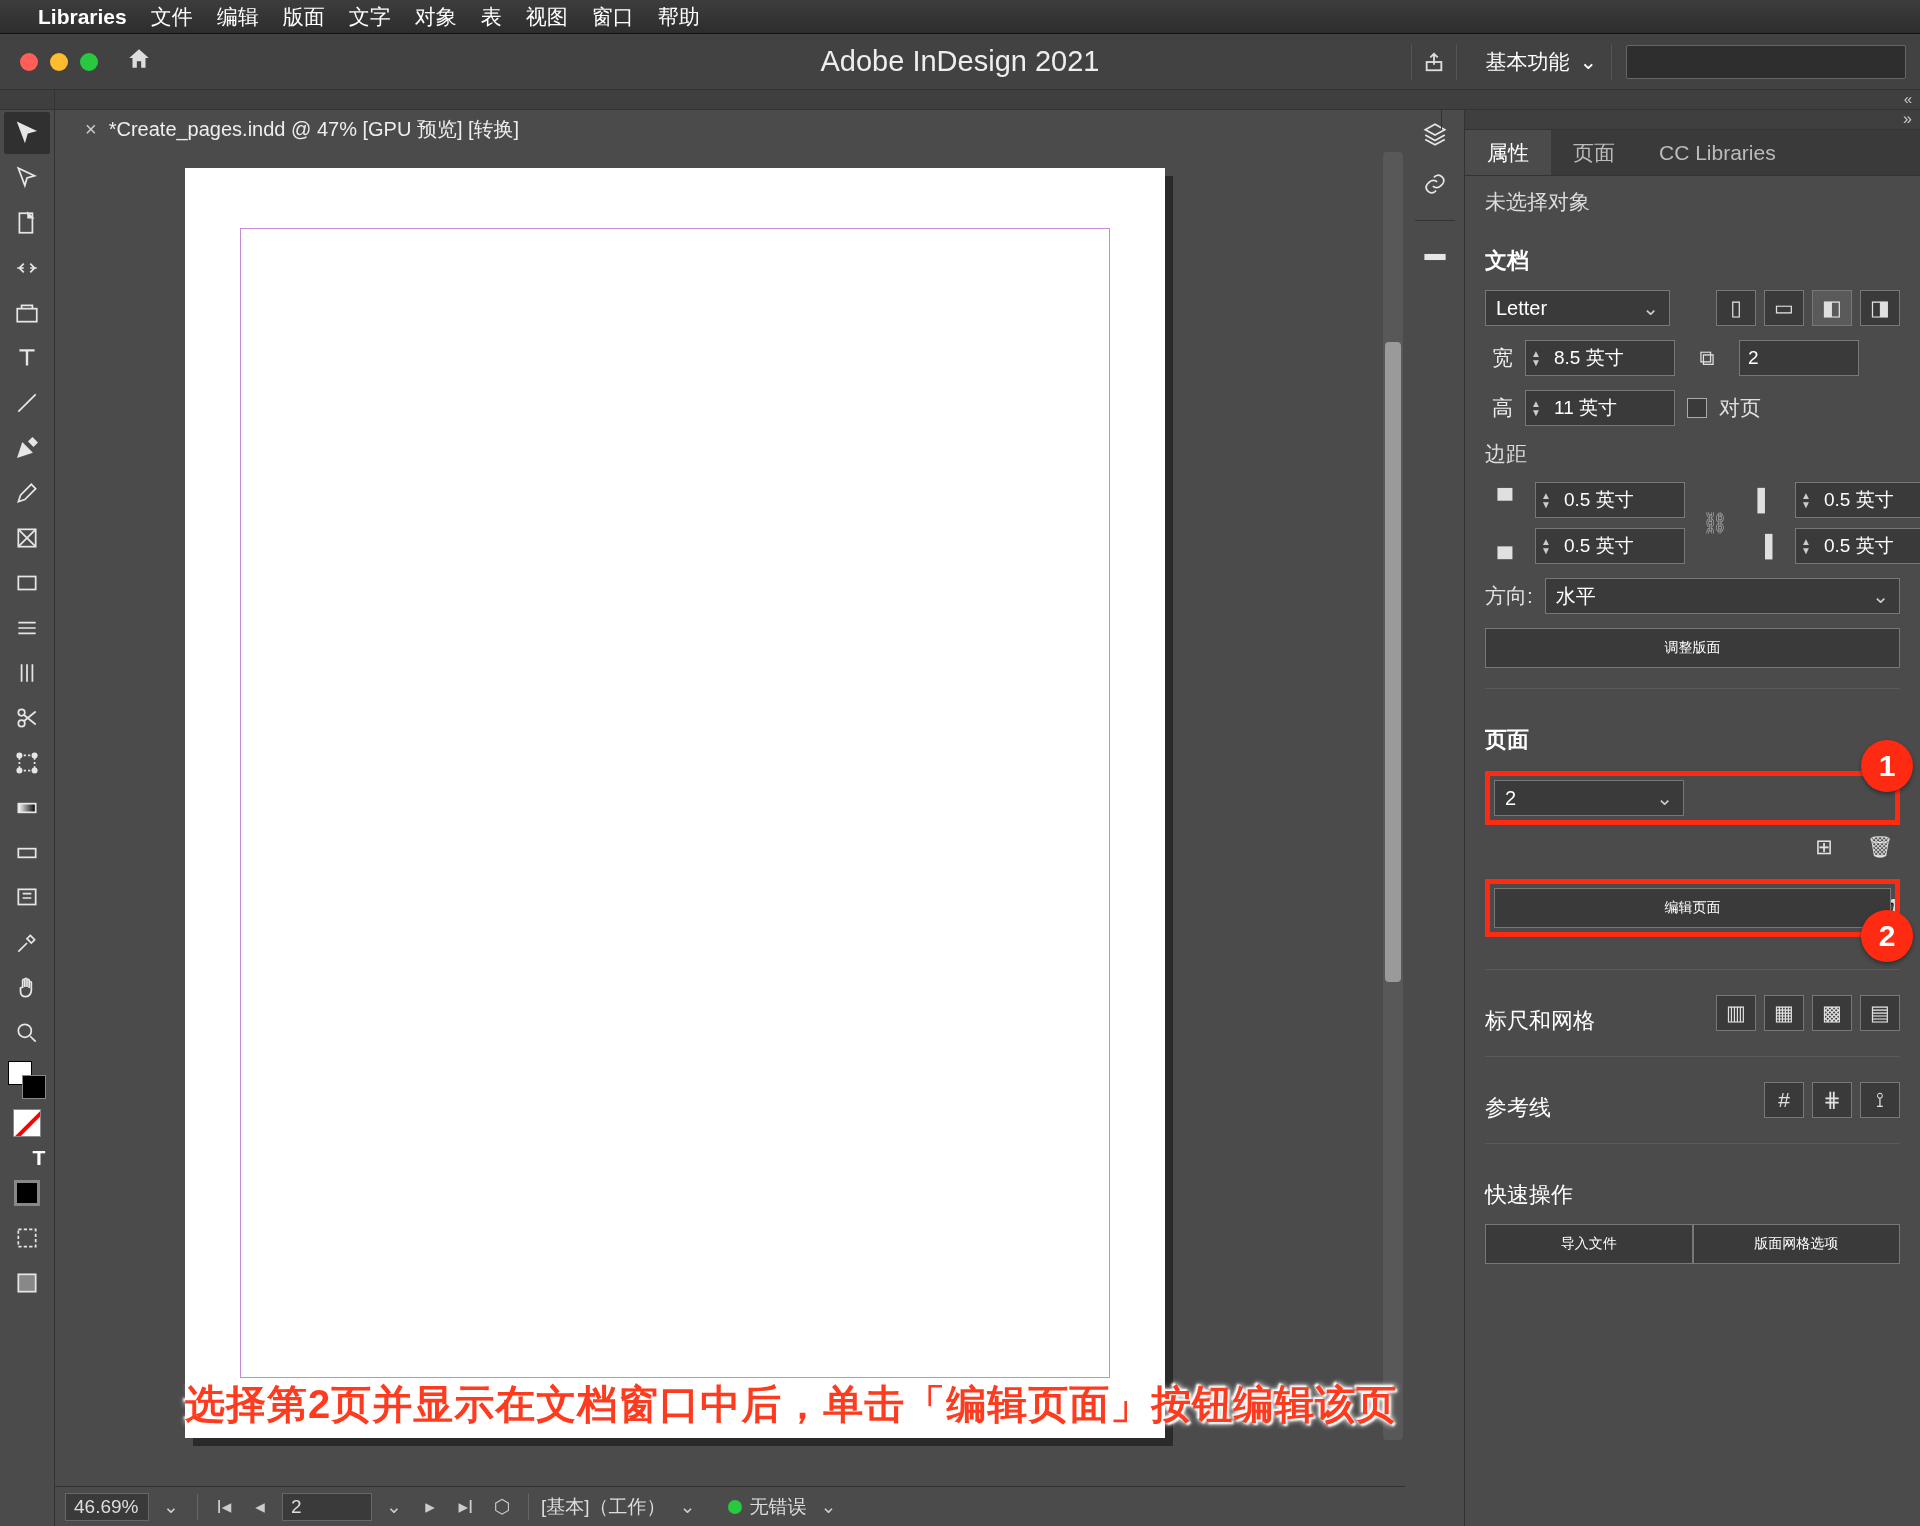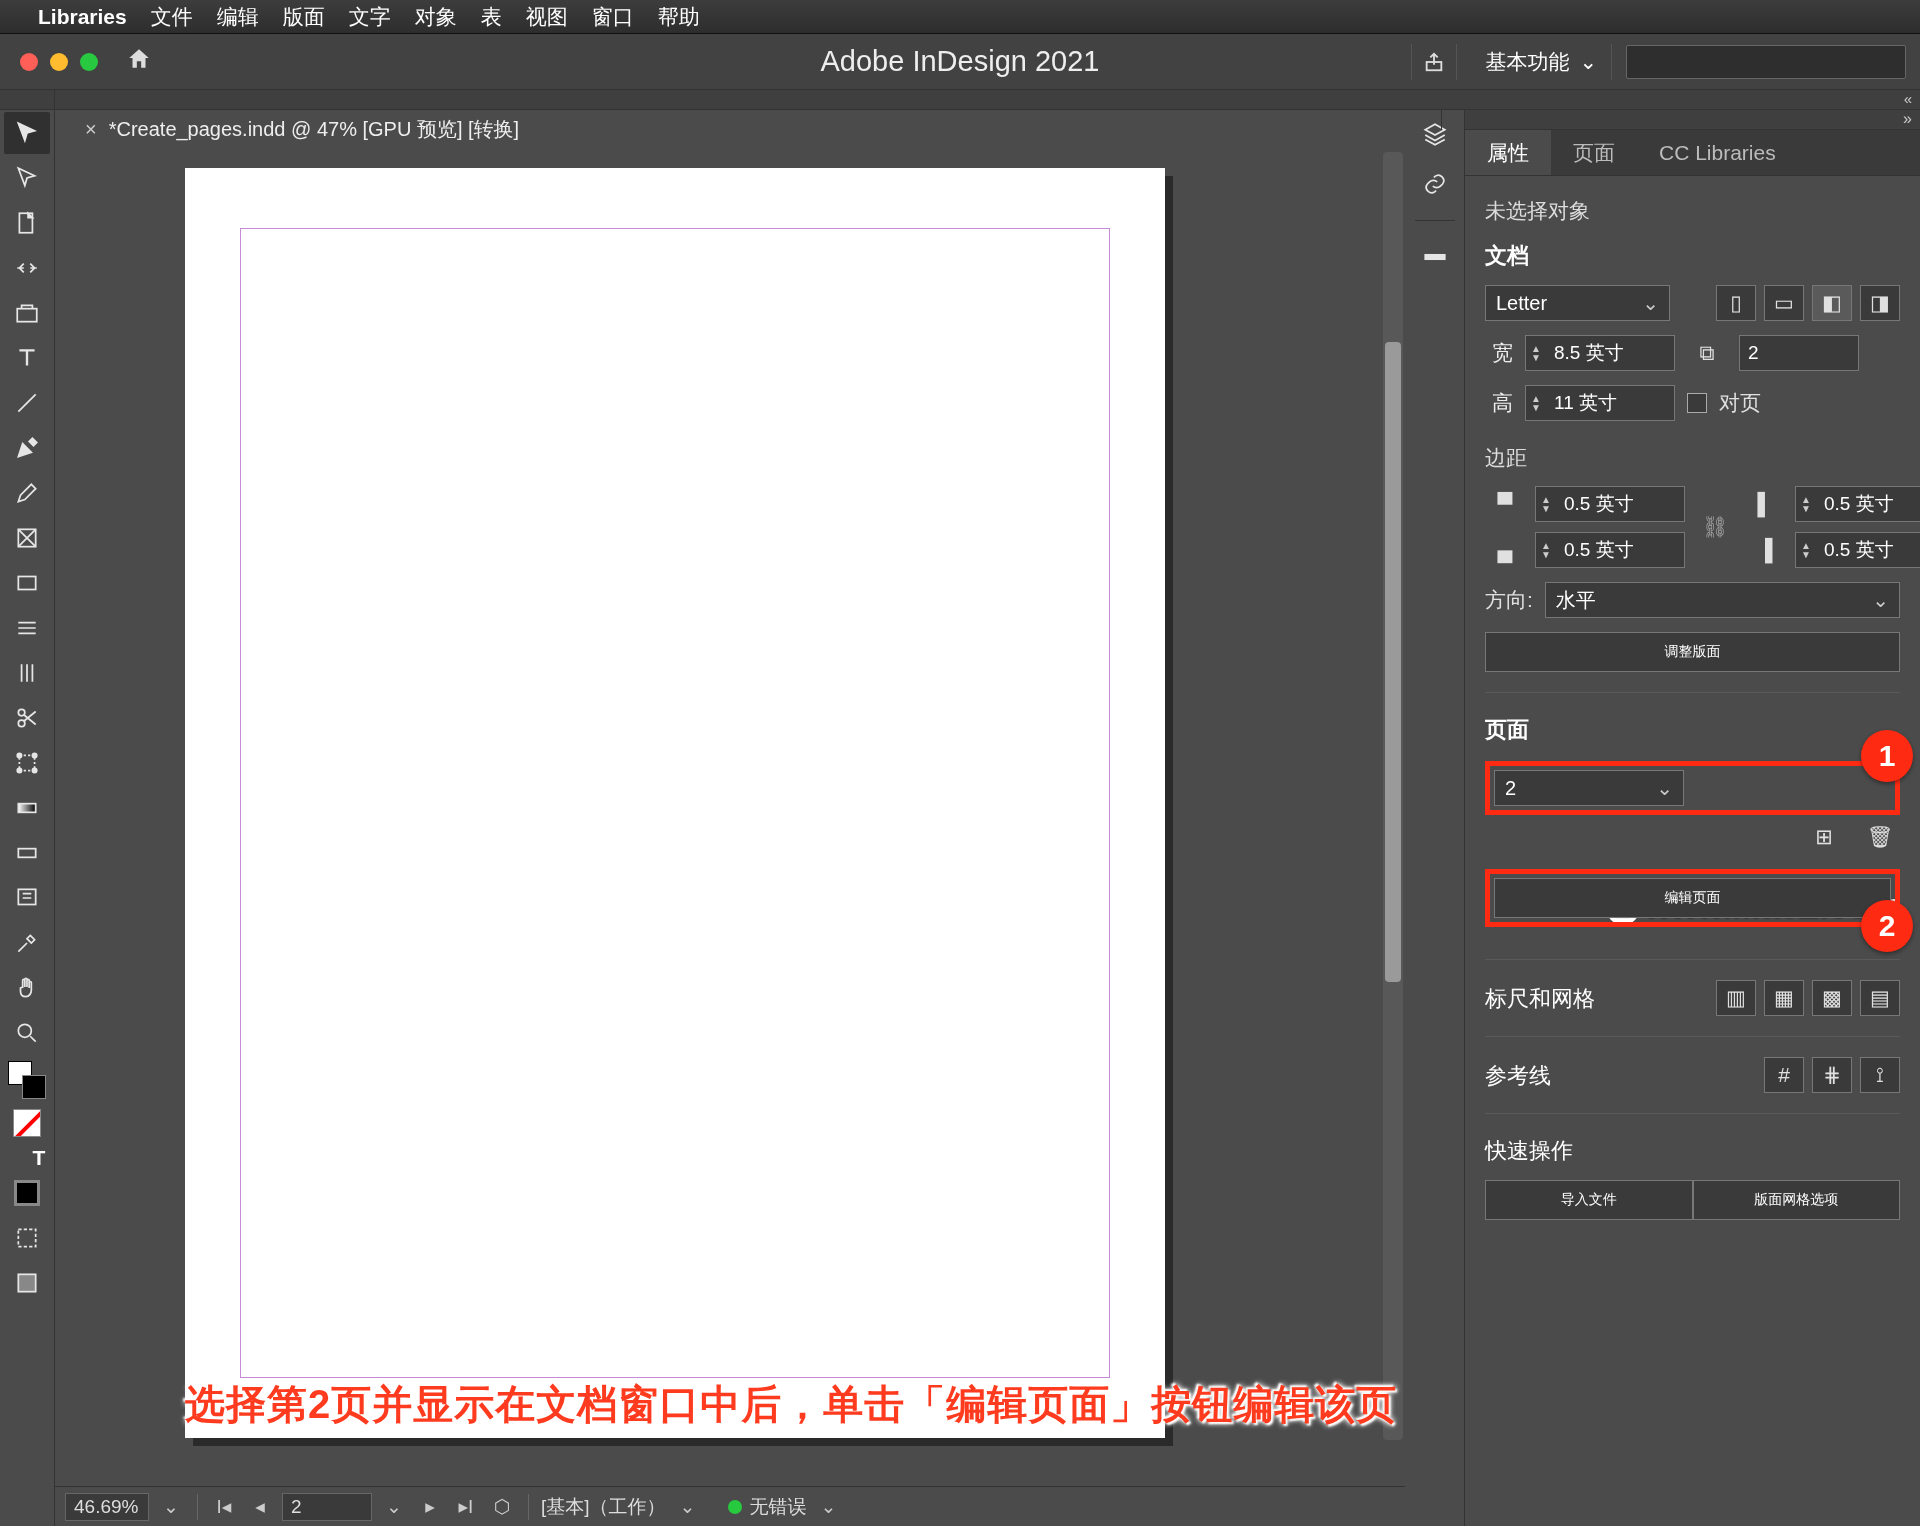--- a/index.html
+++ b/index.html
@@ -69,22 +69,22 @@
 .dock-icon { width:36px; height:36px; display:flex; align-items:center; justify-content:center; color:#ddd;}
 .dock-icon svg { width:26px; height:26px; fill:none; stroke:#e6e6e6; stroke-width:1.6;}
 
 
 .props-panel { width: 455px; background:#4b4b4b; display:flex; flex-direction:column;}
 .props-collapse { height:20px; background:#3f3f3f; border-bottom:1px solid #333; text-align:right; padding-right:8px; color:#ccc; font-size:16px;}
 .panel-tabs { height:46px; display:flex; align-items:stretch; background:#3a3a3a; border-bottom:1px solid #333;}
 .ptab { padding: 10px 22px; color:#bbb; font-size:21px; display:flex; align-items:center;}
 .ptab.active { background:#4b4b4b; color:#fff;text-align:center;}
 .panel-body { padding: 12px 20px; display:flex; flex-direction:column; gap:14px; overflow:auto;}
-.sec-label { color:#ddd; font-size:21px;margin-top:9px; }
-.sec-head { color:#fff; font-size:22px; font-weight:600; margin-top:2px;}
+.sec-label { color:#ddd; font-size:21px; }
+.sec-head { color:#fff; font-size:22px; font-weight:600; margin-top:16px;}
 .row { display:flex; align-items:center; gap:12px;}
 .dd { background:#3a3a3a; border:1px solid #777; height:36px; display:flex; align-items:center; justify-content:space-between; padding:0 10px; color:#fff; font-size:20px;}
 .dd .chev { color:#ccc; }
 .numfield { display:flex; align-items:center; background:#3a3a3a; border:1px solid #777; height:36px; }
 .numfield .spin { width:20px; display:flex; flex-direction:column; color:#ccc; font-size:10px; line-height:9px; text-align:center; padding:2px 0;}
 .numfield .val { padding: 0 8px; color:#fff; font-size:19px;}
 .lbl { width:28px; text-align:right; color:#eee;}
 .iconbtn { width:40px; height:36px; background:#3a3a3a; border:1px solid #777; display:flex; align-items:center; justify-content:center;}
 .iconbtn.flat { background:transparent; border:none;}
 .chk { width:20px; height:20px; border:1px solid #aaa; background:#3a3a3a;}

